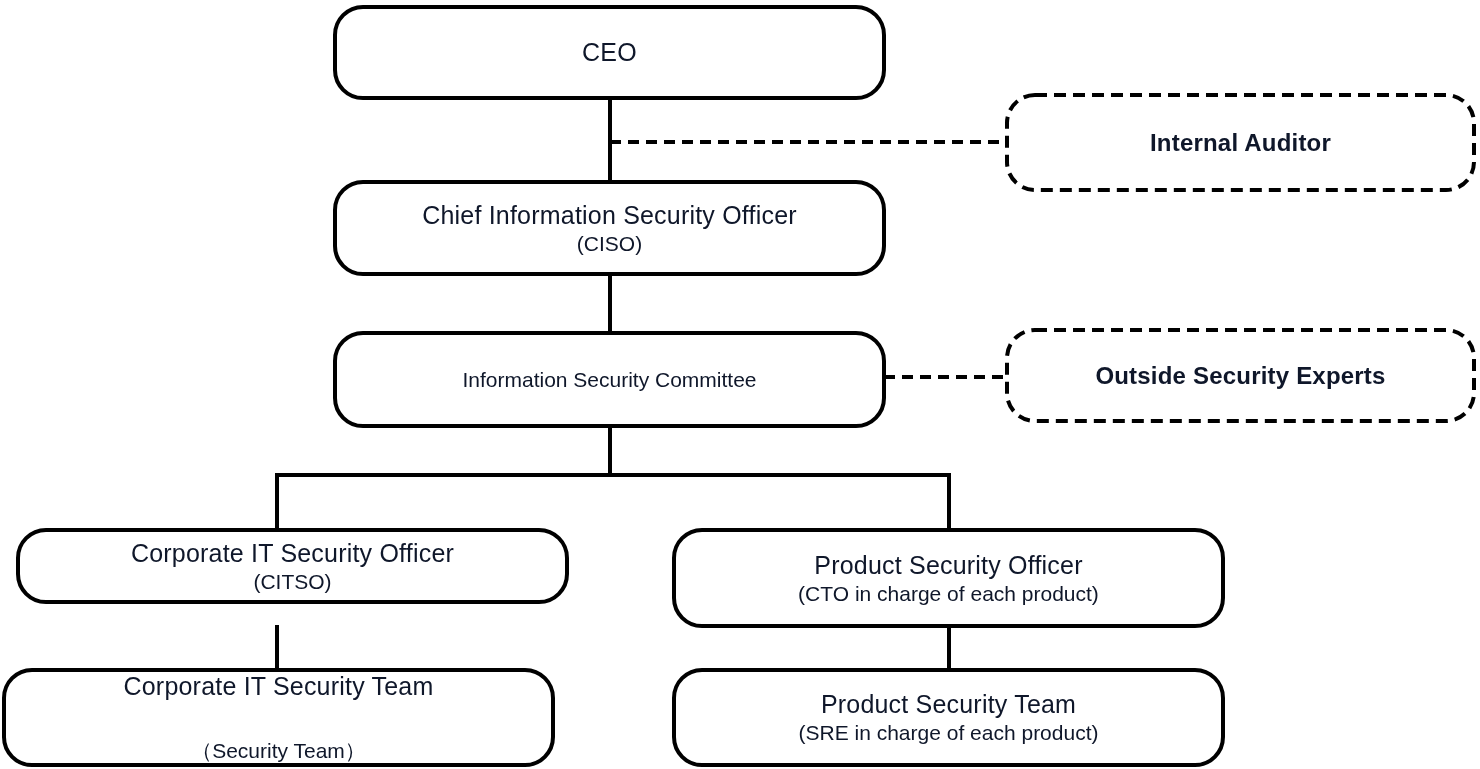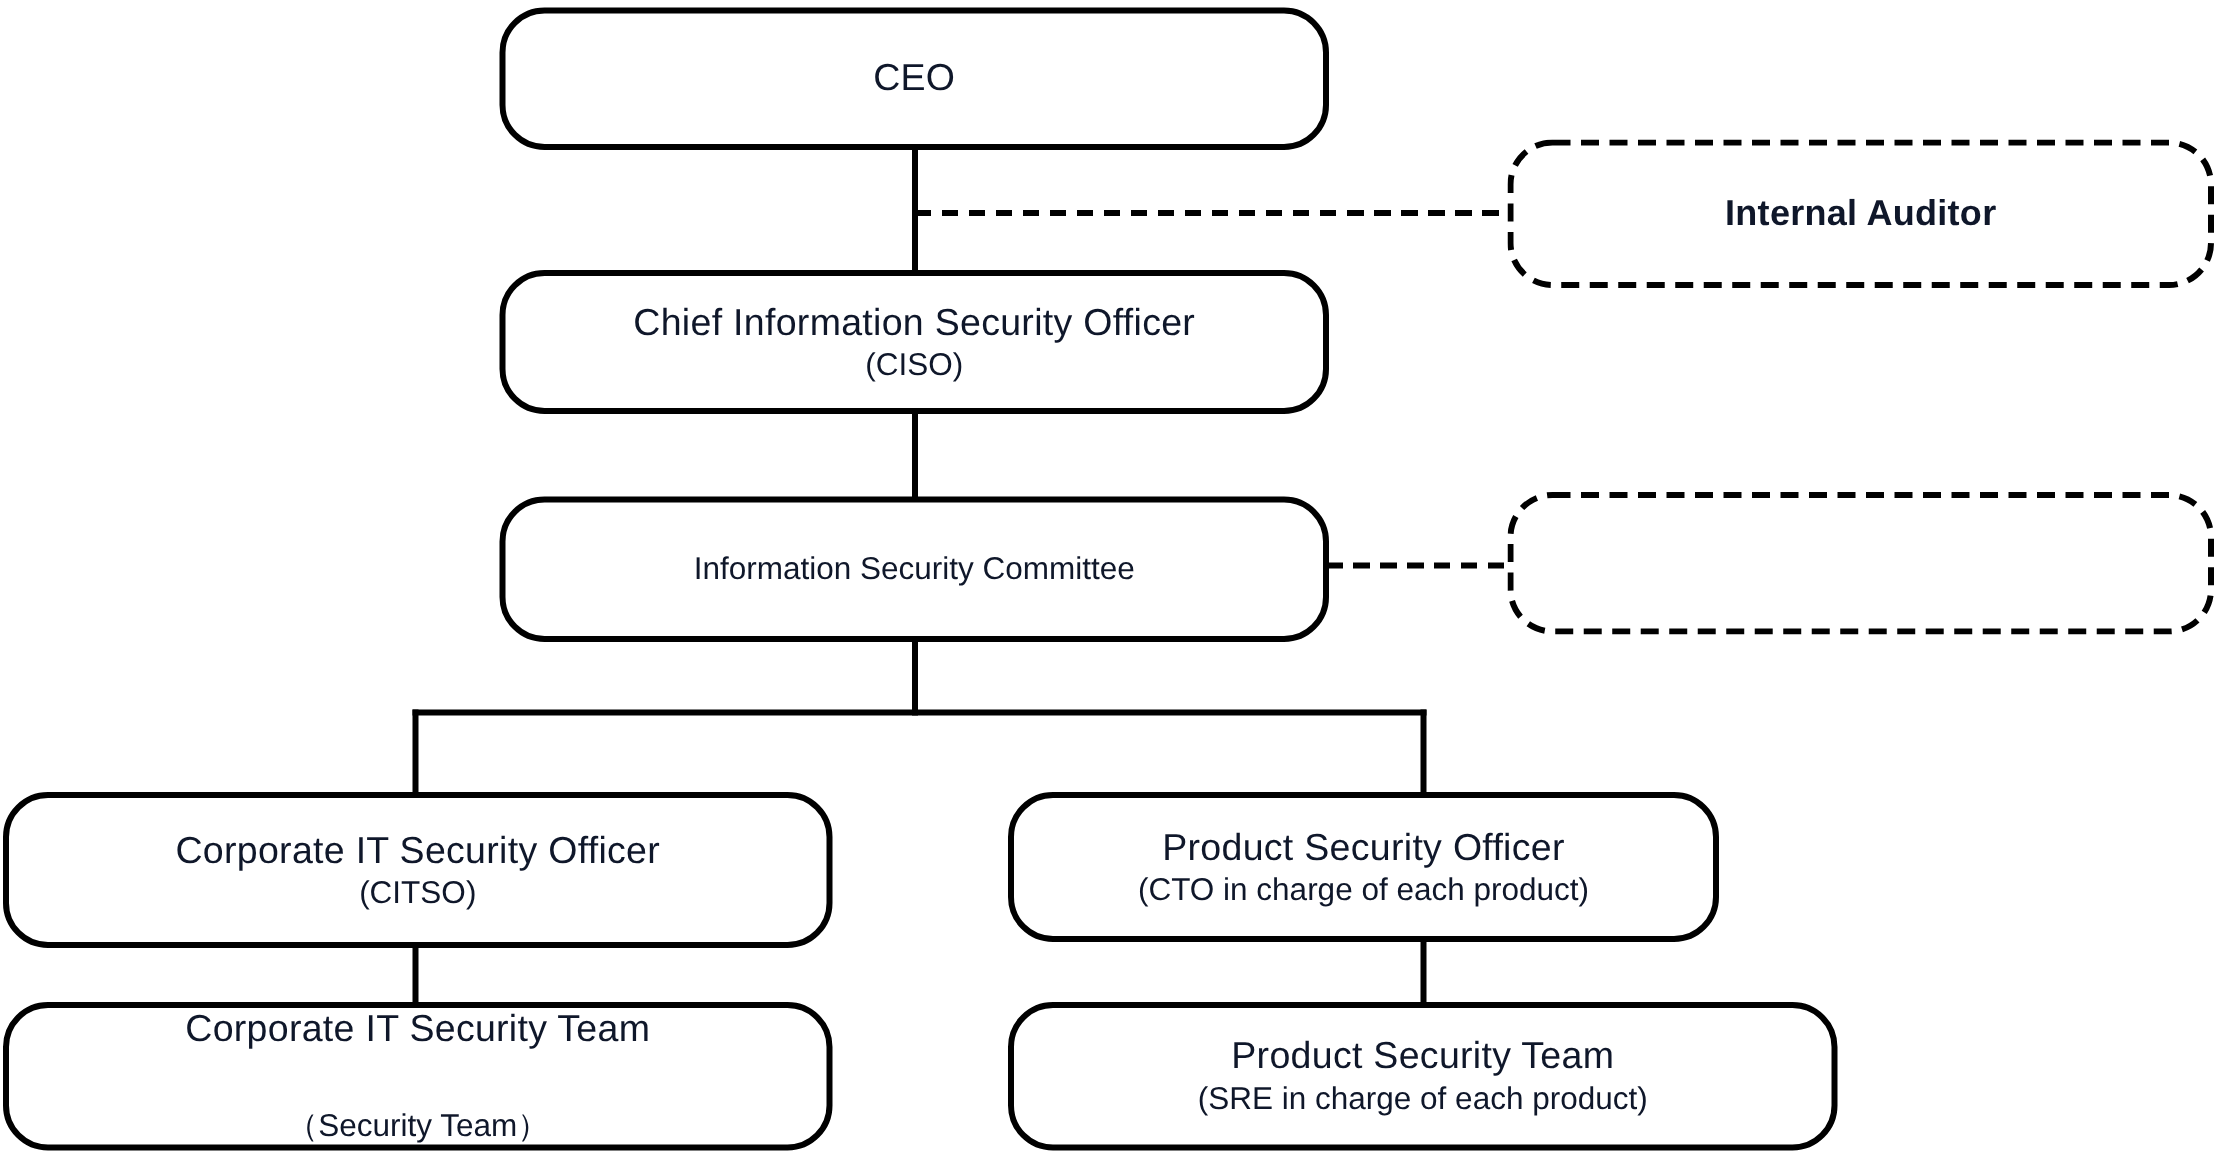--- a/index.html
+++ b/index.html
@@ -59,28 +59,29 @@
   </div>
 
   <div class="node node--committee" style="left:333px;top:331px;width:553px;height:97px;">
     <div class="node-subtitle">Information Security Committee</div>
   </div>
 
   <div class="node node--dashed" style="left:1005px;top:328px;width:471px;height:95px;">
     <svg class="dash-border" width="471" height="95" viewBox="0 0 471 95">
       <rect x="2" y="2" width="467" height="91" rx="28" fill="none" stroke="#000" stroke-width="4" stroke-dasharray="12 7"></rect>
     </svg>
+    <div class="node-title">Outside Security Experts</div>
   </div>
 
-  <div class="node" style="left:2px;top:528px;width:553px;height:104px;">
+  <div class="node" style="left:16px;top:528px;width:553px;height:76px;">
     <div class="node-title">Corporate IT Security Officer</div>
     <div class="node-subtitle">(CITSO)</div>
   </div>
 
-  <div class="node" style="left:672px;top:528px;width:474px;height:100px;">
+  <div class="node" style="left:672px;top:528px;width:553px;height:100px;">
     <div class="node-title">Product Security Officer</div>
     <div class="node-subtitle">(CTO in charge of each product)</div>
   </div>
 
   <div class="node" style="left:2px;top:668px;width:553px;height:99px;gap:36px;">
     <div class="node-title">Corporate IT Security Team</div>
     <div class="node-subtitle">（Security Team）</div>
   </div>
 
   <div class="node" style="left:672px;top:668px;width:553px;height:99px;">

